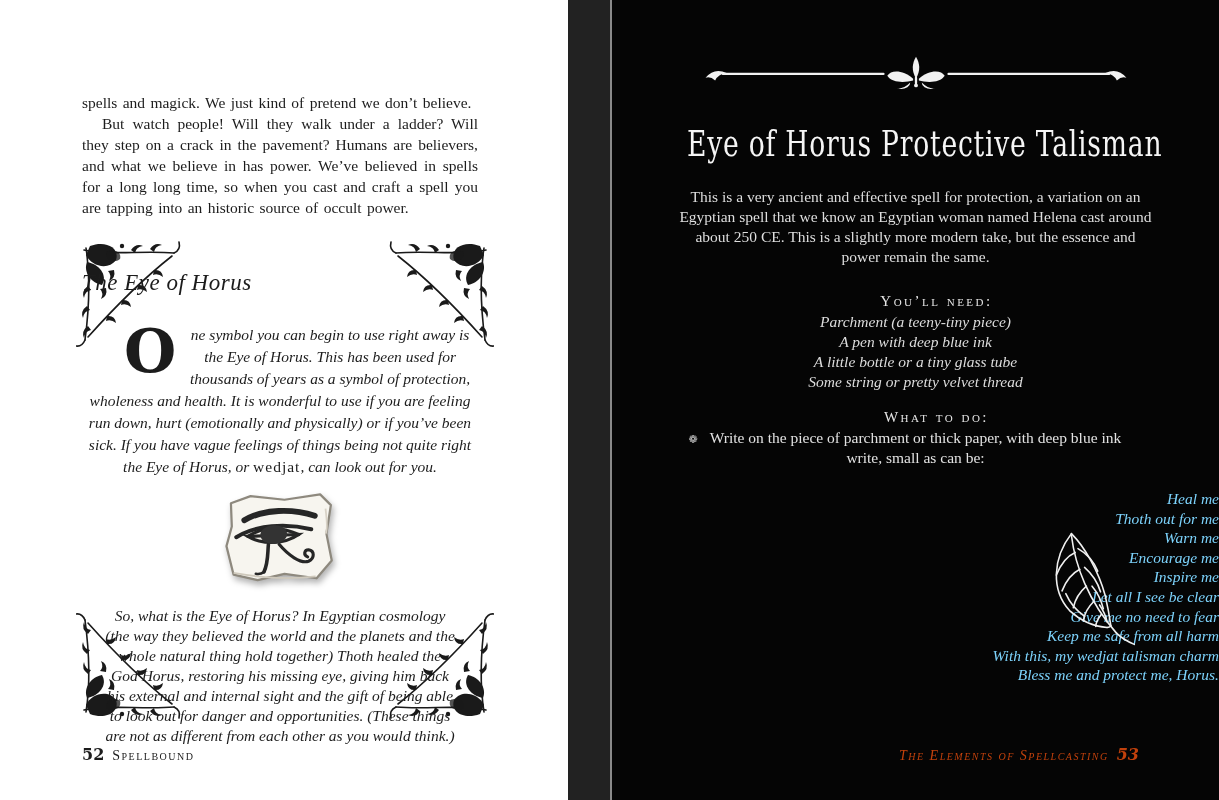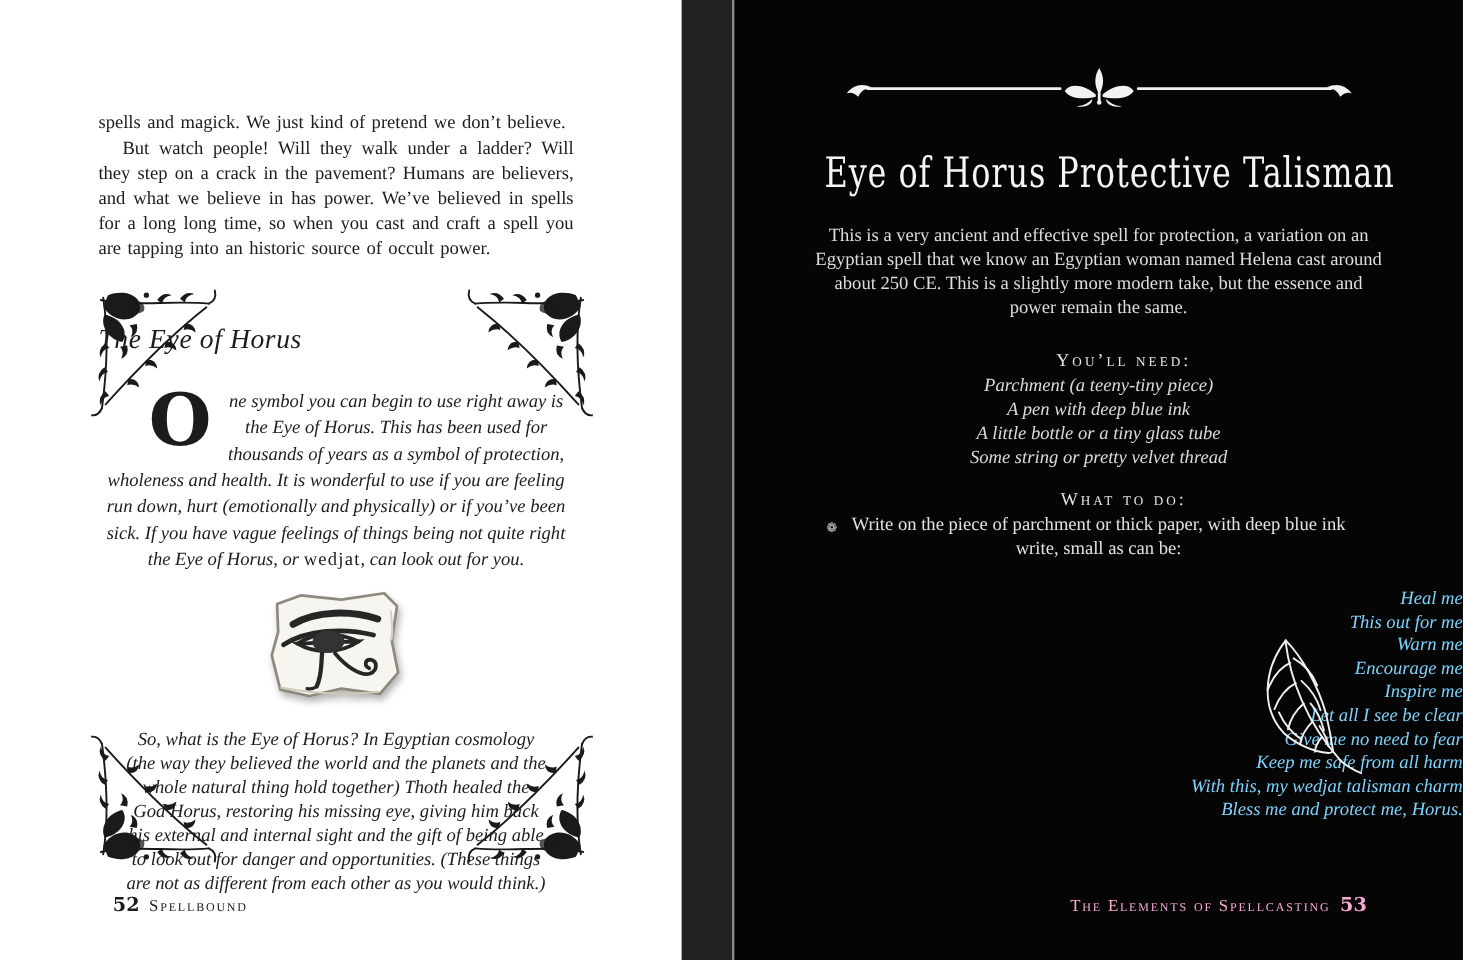--- a/index.html
+++ b/index.html
@@ -13,42 +13,42 @@
   .section-heading{margin:52px 0 0 0;font-style:italic;font-weight:normal;font-size:23px;letter-spacing:.5px;}
   .dropcap-par{margin:28px 2px 0 2px;font-style:italic;font-size:15.5px;line-height:22px;text-align:center;}
   .dropcap{float:left;font-style:normal;font-weight:bold;font-size:60px;line-height:46px;padding:4px 8px 0 0;margin-left:40px;font-family:"DejaVu Serif",serif;}
   .roman-word{font-style:normal;letter-spacing:1px;}
   .parchment-wrap{text-align:center;margin-top:12px;}
   .parchment-wrap svg{filter:drop-shadow(2px 4px 3px rgba(0,0,0,0.3));}
   .cosmology{margin:14px 22px 0 22px;font-style:italic;font-size:15.5px;line-height:20px;text-align:center;}
   .footer{position:absolute;bottom:36px;font-size:13px;}
   .footer .pg-num{font-weight:bold;font-size:16px;font-family:"DejaVu Serif",serif;}
   .footer .running{font-variant:small-caps;letter-spacing:1.5px;font-size:14px;margin-left:8px;}
-  .footer-left{left:94px;}
+  .footer-left{left:82px;}
   .corner{position:absolute;width:106px;height:110px;}
   .corner.tl{left:76px;top:238px;}
   .corner.tr{right:74px;top:238px;transform:scaleX(-1);}
   .corner.bl{left:76px;top:612px;transform:scaleY(-1);}
   .corner.br{right:74px;top:612px;transform:scale(-1,-1);}
 
   
   .page-right{position:relative;width:609px;height:800px;background:#050505;color:#ebebeb;text-align:center;box-sizing:border-box;border-left:2px solid #8a8a8a;margin-left:42px;}
   .divider{margin-top:54px;}
   .rp-title{margin:30px 0 0 0;font-weight:normal;color:#f5f5f5;font-size:35px;white-space:nowrap;}
   .rp-title span{display:inline-block;transform:scaleX(0.76);transform-origin:center;font-family:"DejaVu Serif",serif;letter-spacing:1px;}
   .rp-intro{margin:22px auto 0 auto;width:480px;font-size:15.5px;line-height:20px;color:#dedede;}
   .sc-head{margin:26px 0 2px 0;font-weight:normal;font-variant:small-caps;letter-spacing:2.5px;font-size:15px;color:#e6e6e6;padding-left:42px;}
   .supply{margin:0;font-style:italic;font-size:15.5px;line-height:20px;color:#dcdcdc;}
   .sc-head.wtd{margin-top:17px;}
   .step{position:relative;margin:2px auto 0 auto;width:430px;font-size:15.5px;line-height:20px;color:#e2e2e2;}
   .step .bullet{position:absolute;left:-12px;top:2px;font-size:11px;font-family:"DejaVu Sans",sans-serif;color:#cfcfcf;}
   .chants{margin-top:21px;}
   .chant{margin:0;font-style:italic;font-size:15.5px;line-height:19.6px;color:#7dd3fc;text-align:right;}
   .feather{position:absolute;right:72px;top:528px;}
-  .footer-right{right:80px;color:#f9a8d4;}
+  .footer-right{right:80px;color:#c2410c;font-style:italic;}
   .footer-right .running{margin-right:8px;margin-left:0;}
 </style>
 </head>
 <body>
 
 <div class="spread">
 
   <div class="page page-left">
 
     <svg class="corner tl" viewBox="0 0 106 110">
@@ -219,21 +219,21 @@
     <p class="supply">Parchment (a teeny-tiny piece)</p>
     <p class="supply">A pen with deep blue ink</p>
     <p class="supply">A little bottle or a tiny glass tube</p>
     <p class="supply">Some string or pretty velvet thread</p>
 
     <h3 class="sc-head wtd">What to do:</h3>
     <p class="step"><span class="bullet">❁</span><span>Write on the piece of parchment or thick paper, with deep blue ink write, small as can be:</span></p>
 
     <div class="chants">
       <p class="chant">Heal me</p>
-      <p class="chant">This out for me</p>
+      <p class="chant">Thoth out for me</p>
       <p class="chant">Warn me</p>
       <p class="chant">Encourage me</p>
       <p class="chant">Inspire me</p>
       <p class="chant">Let all I see be clear</p>
       <p class="chant">Give me no need to fear</p>
       <p class="chant">Keep me safe from all harm</p>
       <p class="chant">With this, my wedjat talisman charm</p>
       <p class="chant">Bless me and protect me, Horus.</p>
     </div>
 

